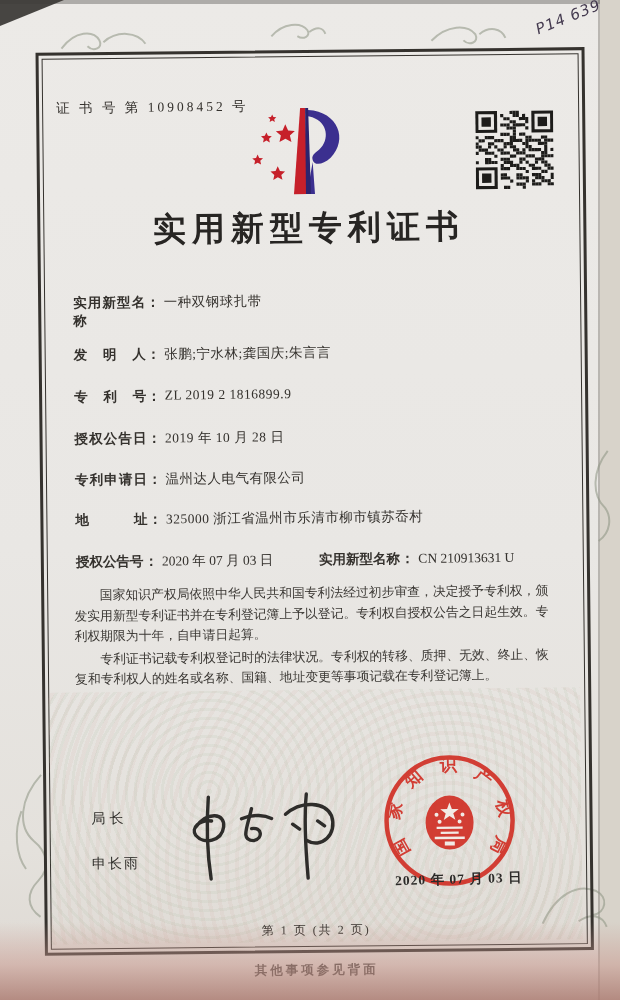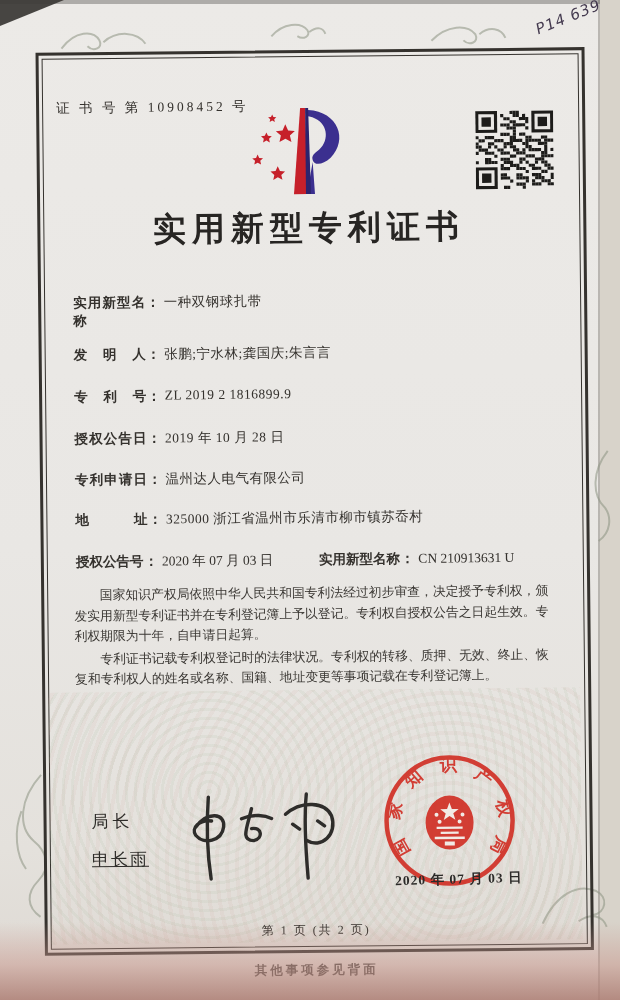--- a/index.html
+++ b/index.html
@@ -44,23 +44,23 @@
   .frow{position:absolute;left:75px;width:478px;font-size:13.5px;color:#34312d;display:flex;}
   .flabel{display:inline-block;width:72px;text-align:justify;text-align-last:justify;font-weight:600;}
   .colon{display:inline-block;margin:0 4px 0 1px;font-weight:600;}
   .fvalue{letter-spacing:.5px;}
   .grant-row{position:absolute;left:75px;top:551px;width:490px;font-size:13.5px;color:#34312d;}
   .grant-no{position:absolute;left:243px;top:0;}
   .grant-row b,.frow b{font-weight:600;}
   .paras{position:absolute;left:73px;top:583px;width:474px;font-size:12.8px;line-height:20.5px;
     text-align:justify;color:#3a3733;}
   .paras p{margin:0 0 2px 0;text-indent:2em;}
-  .director{position:absolute;left:88px;top:808px;font-size:17px;color:#2f2d2a;}
+  .director{position:absolute;left:88px;top:808px;font-size:14px;color:#2f2d2a;}
   .director .t{letter-spacing:4px;}
-  .director .n{margin-top:15px;letter-spacing:2px;text-decoration:underline;}
+  .director .n{margin-top:27px;letter-spacing:2px;}
   .signature{position:absolute;left:176px;top:788px;}
   .seal{position:absolute;left:374px;top:744px;}
   .seal-date{position:absolute;left:391px;top:872px;font-size:13.5px;font-weight:600;
     color:#2b2a28;letter-spacing:1px;transform:rotate(-1deg);}
   .page-ind{position:absolute;left:40px;top:922px;width:543px;text-align:center;
     font-size:12px;letter-spacing:2px;color:#34312d;}
   .back-note{position:absolute;left:40px;top:962px;width:543px;text-align:center;
     font-size:12.5px;letter-spacing:3px;color:#3a3834;font-weight:600;}
   .flourish{position:absolute;opacity:.55;}
 </style>

